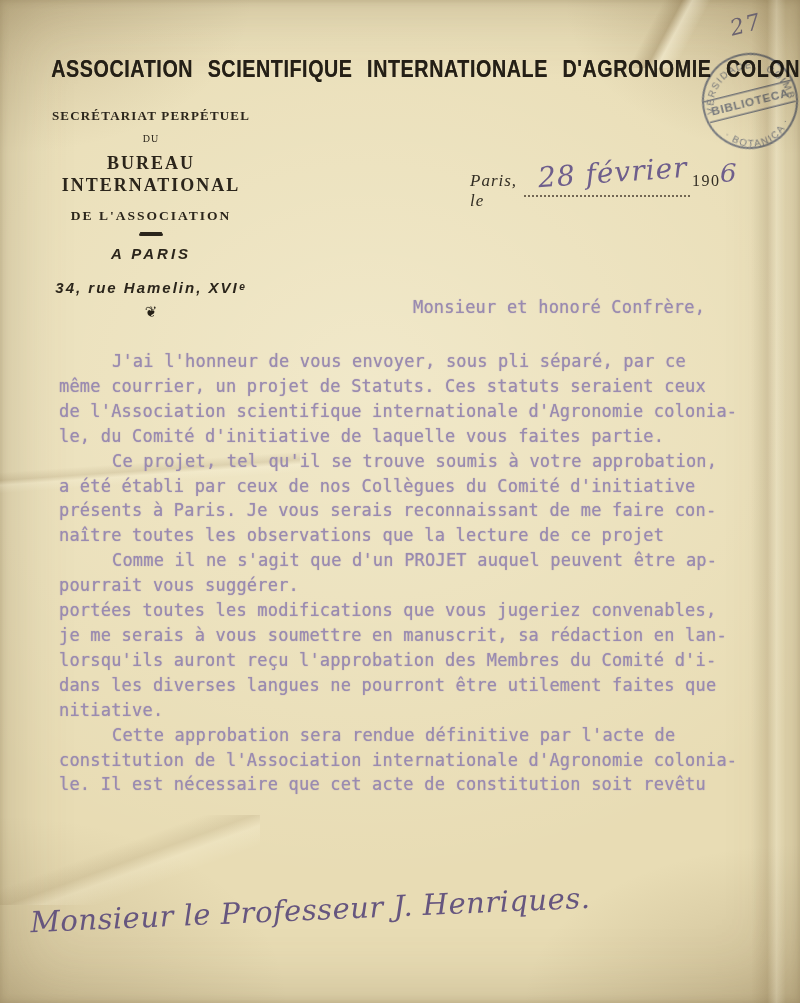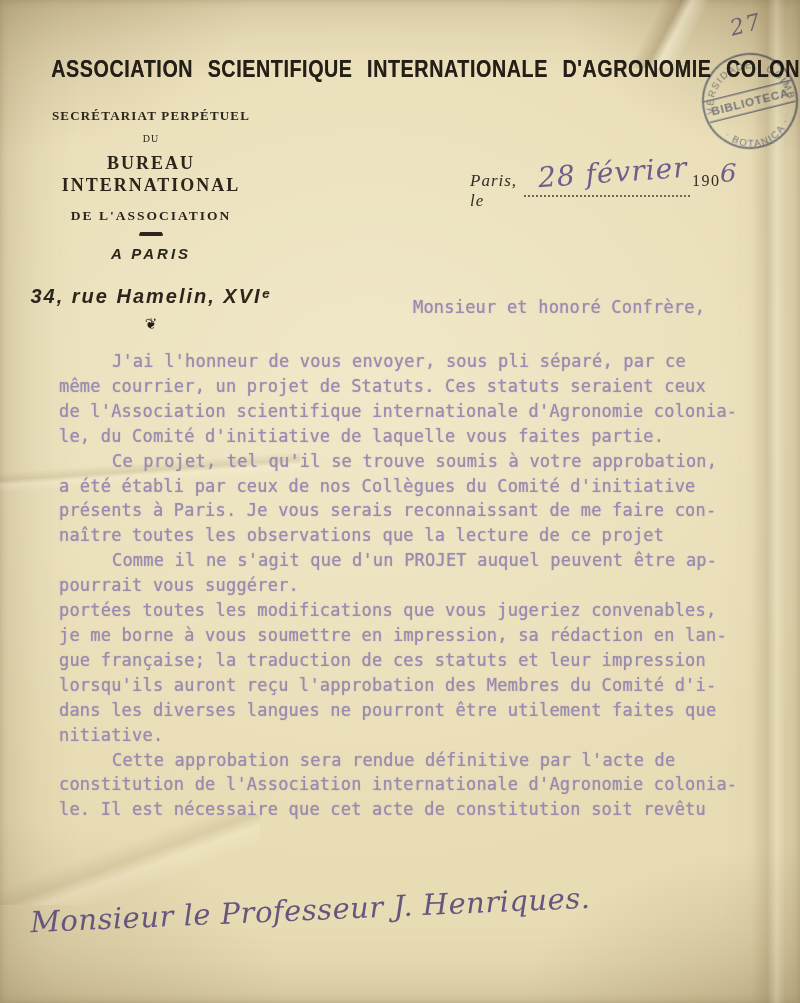--- a/index.html
+++ b/index.html
@@ -44,21 +44,21 @@
   .lh-block{position:absolute;left:24px;top:100px;width:254px;text-align:center;color:#2b251b;}
   .lh-sec1{font-weight:bold;font-size:13px;letter-spacing:1.2px;margin-top:8px;}
   .lh-sec2{font-size:10px;letter-spacing:1px;margin-top:9px;}
   .lh-bur1{font-weight:bold;font-size:18px;letter-spacing:2px;margin-top:9px;transform:scaleY(1.05);}
   .lh-bur2{font-weight:bold;font-size:13.5px;letter-spacing:2px;margin-top:13px;}
   .lh-divider{width:24px;height:3px;margin:9px auto 0 auto;background:#2b251b;border-radius:2px;
     box-shadow:0 -2px 0 -1px #2b251b;}
   .lh-city{font-family:"Liberation Sans",sans-serif;font-weight:bold;font-style:italic;
     font-size:15px;letter-spacing:3px;margin-top:9px;}
   .lh-street{font-family:"Liberation Sans",sans-serif;font-weight:bold;font-style:italic;
-    font-size:20px;letter-spacing:2px;margin-top:23px;}
+    font-size:15px;letter-spacing:2px;margin-top:17px;}
   .lh-ornament{font-size:15px;margin-top:7px;color:#241f16;}
 
   .stamp{position:absolute;left:699px;top:50px;width:102px;height:102px;
     transform:rotate(-14deg);opacity:.88;mix-blend-mode:multiply;filter:blur(.3px);}
   .stamp text{font-family:"Liberation Sans",sans-serif;fill:#747fa8;}
 
   .dateline{position:absolute;left:0;top:0;color:#332e24;}
   .date-prefix{position:absolute;left:470px;top:171px;font-style:italic;font-size:17px;letter-spacing:1px;}
   .date-rule{position:absolute;left:524px;top:176px;width:166px;height:19px;
     border-bottom:2px dotted #55493a;opacity:.8;}
@@ -136,22 +136,21 @@
     <div class="bodyline">même courrier, un projet de Statuts. Ces statuts seraient ceux</div>
     <div class="bodyline">de l'Association scientifique internationale d'Agronomie colonia-</div>
     <div class="bodyline">le, du Comité d'initiative de laquelle vous faites partie.</div>
     <div class="bodyline indent">Ce projet, tel qu'il se trouve soumis à votre approbation,</div>
     <div class="bodyline">a été établi par ceux de nos Collègues du Comité d'initiative</div>
     <div class="bodyline">présents à Paris. Je vous serais reconnaissant de me faire con-</div>
     <div class="bodyline">naître toutes les observations que la lecture de ce projet</div>
     <div class="bodyline indent">Comme il ne s'agit que d'un PROJET auquel peuvent être ap-</div>
     <div class="bodyline">pourrait vous suggérer.</div>
     <div class="bodyline">portées toutes les modifications que vous jugeriez convenables,</div>
-    <div class="bodyline">je me borne à vous soumettre en impression, sa rédaction en lan-</div>
-    <div class="bodyline">gue française; la traduction de ces statuts et leur impression</div>
+    <div class="bodyline">je me serais à vous soumettre en manuscrit, sa rédaction en lan-</div>
     <div class="bodyline">lorsqu'ils auront reçu l'approbation des Membres du Comité d'i-</div>
     <div class="bodyline">dans les diverses langues ne pourront être utilement faites que</div>
     <div class="bodyline">nitiative.</div>
     <div class="bodyline indent">Cette approbation sera rendue définitive par l'acte de</div>
     <div class="bodyline">constitution de l'Association internationale d'Agronomie colonia-</div>
     <div class="bodyline">le. Il est nécessaire que cet acte de constitution soit revêtu</div>
   </div>
 
   <div class="hw footer-hw">Monsieur le Professeur J. Henriques.</div>
 

